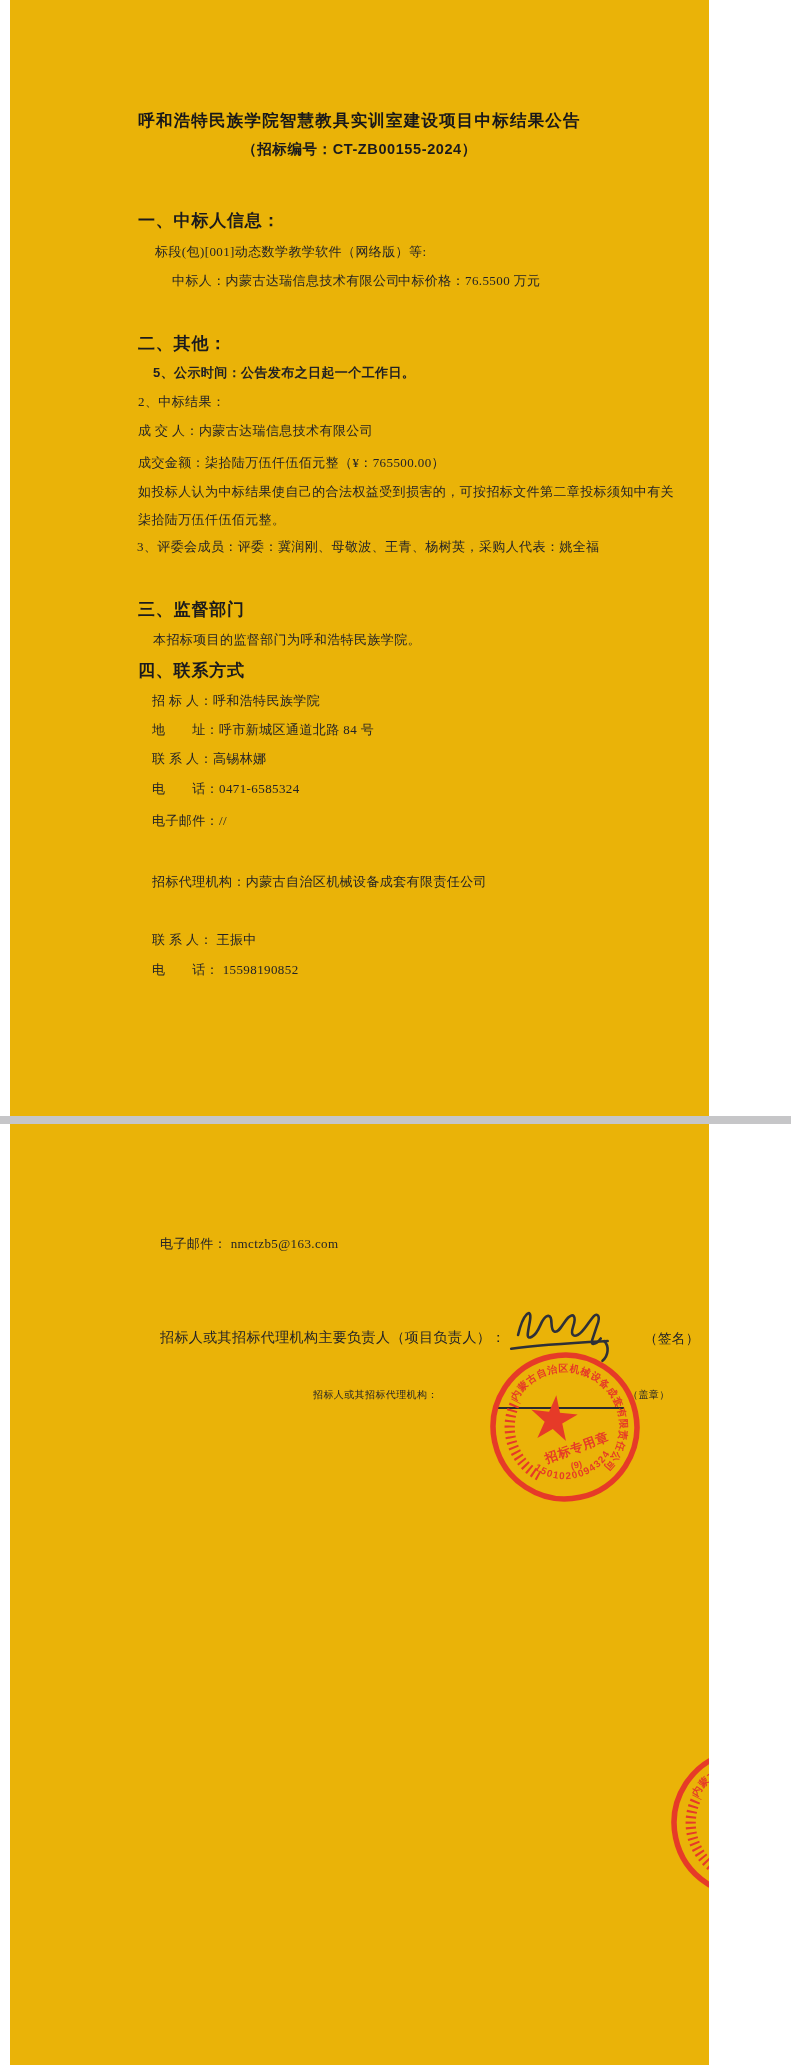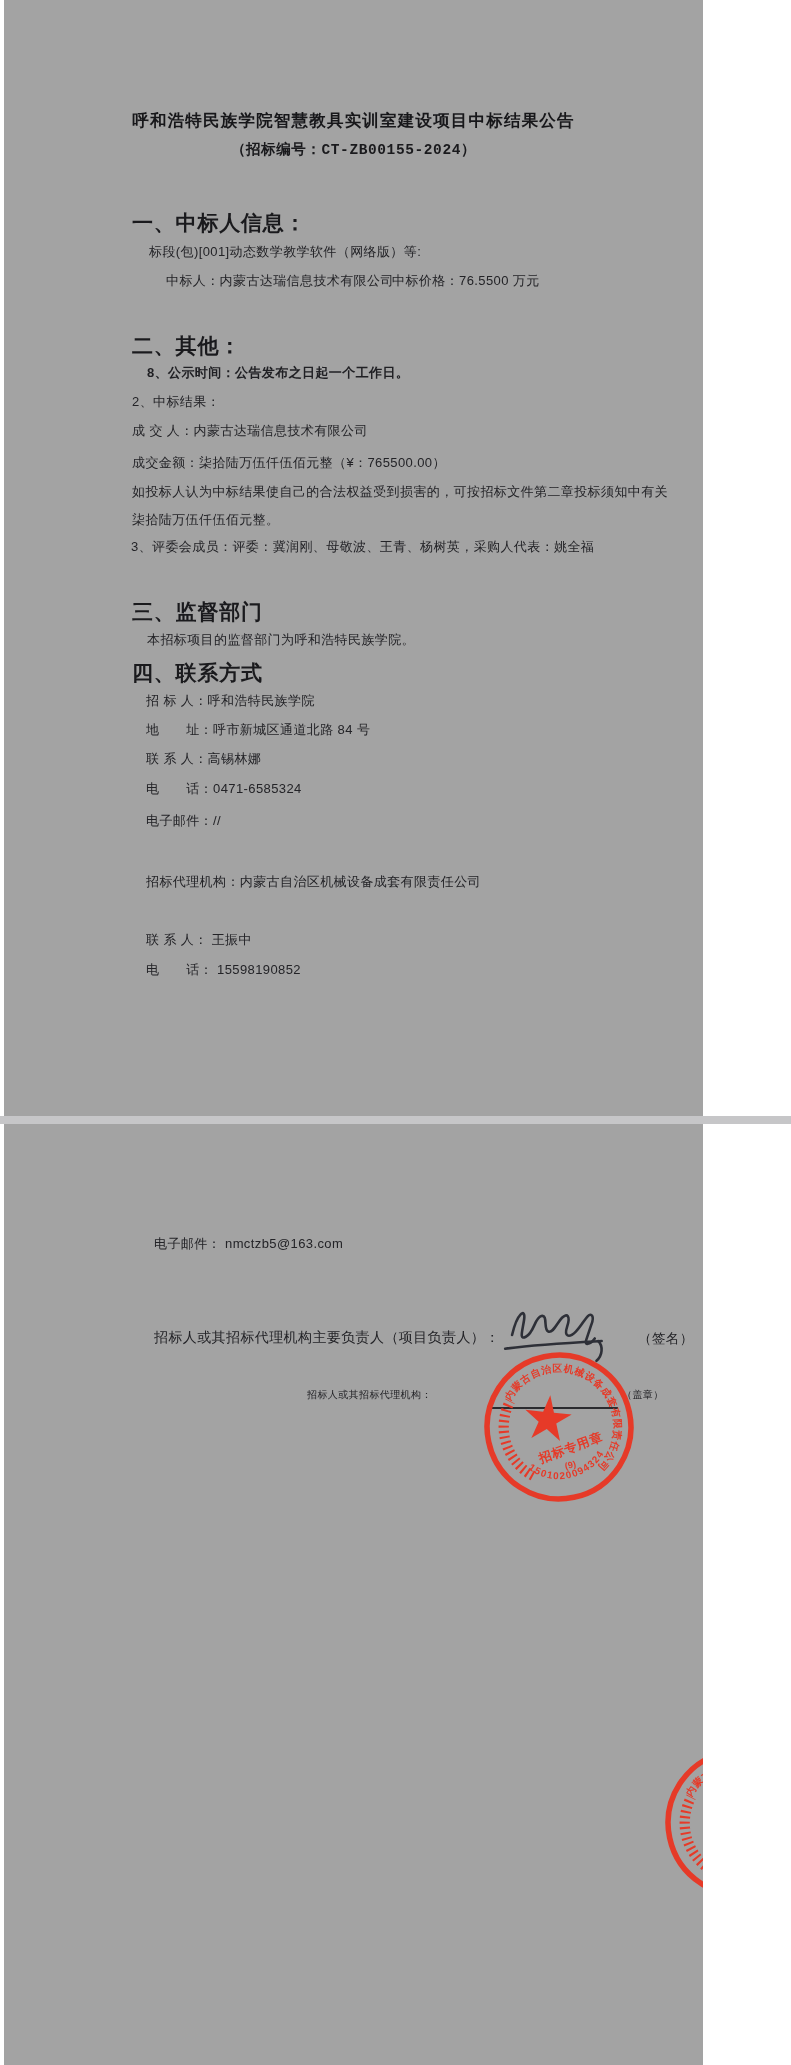--- a/index.html
+++ b/index.html
@@ -1,29 +1,29 @@
 <!DOCTYPE html>
 <html><head>
 <meta charset="utf-8">
 <style>
   html,body{margin:0;padding:0;background:#ffffff;}
   .doc{position:relative;width:791px;height:2065px;background:#fff;overflow:hidden;
        font-family:"Liberation Serif", serif;}
-  .page{position:absolute;left:4px;width:699px;background:#a3a3a3;overflow:hidden;}
+  .page{position:absolute;left:10px;width:699px;background:#eab308;overflow:hidden;}
   #page1{top:0;height:1116px;}
   #page2{top:1124px;height:941px;}
   .page-divider{position:absolute;left:0;top:1116px;width:791px;height:8px;background:#c6c6c8;}
   .ln{position:absolute;white-space:pre;color:#232327;font-size:13px;line-height:1.25;
-      letter-spacing:.4px;font-family:Liberation Sans, sans-serif;}
-  .hd{font-family:"Liberation Sans", sans-serif;font-weight:700;font-size:21px;color:#1a1a1d;
+      letter-spacing:.4px;font-family:Liberation Serif, serif;}
+  .hd{font-family:"Liberation Sans", sans-serif;font-weight:700;font-size:17px;color:#1a1a1d;
       letter-spacing:.8px;}
   .semi{font-family:"Liberation Sans", sans-serif;font-weight:600;color:#202024;}
   .title{position:absolute;left:0;right:0;text-align:center;font-family:"Liberation Sans", sans-serif;
          font-weight:700;font-size:16.5px;color:#17171a;letter-spacing:1.2px;white-space:pre;}
-  .subtitle{position:absolute;left:0;right:0;text-align:center;font-family:Liberation Mono, monospace;
+  .subtitle{position:absolute;left:0;right:0;text-align:center;font-family:Liberation Sans, sans-serif;
             font-weight:700;font-size:14.5px;color:#1a1a1d;letter-spacing:.6px;white-space:pre;}
   .stamp{position:absolute;color:#e63a28;z-index:5;}
   .sig-svg{position:absolute;z-index:4;}
   .blank-line{position:absolute;height:2px;background:#2b2b2f;z-index:3;}
   svg text{font-family:"Liberation Sans", sans-serif;}
 </style>
 </head>
 <body>
 
 <svg width="0" height="0" style="position:absolute" aria-hidden="true">
@@ -53,21 +53,21 @@
   <section class="page" id="page1">
     <div class="title" style="top:110px">呼和浩特民族学院智慧教具实训室建设项目中标结果公告</div>
     <div class="subtitle" style="top:140px">（招标编号：CT-ZB00155-2024）</div>
 
     <div class="ln hd" style="left:128px;top:210px">一、中标人信息：</div>
     <div class="ln" style="left:145px;top:244px">标段(包)[001]动态数学教学软件（网络版）等:</div>
     <div class="ln" style="left:162px;top:273px">中标人：内蒙古达瑞信息技术有限公司</div>
     <div class="ln" style="left:388px;top:273px">中标价格：76.5500 万元</div>
 
     <div class="ln hd" style="left:128px;top:333px">二、其他：</div>
-    <div class="ln semi" style="left:143px;top:365px">8、公示时间：公告发布之日起一个工作日。</div>
+    <div class="ln semi" style="left:143px;top:365px">5、公示时间：公告发布之日起一个工作日。</div>
     <div class="ln" style="left:128px;top:394px">2、中标结果：</div>
     <div class="ln" style="left:128px;top:423px">成 交 人：内蒙古达瑞信息技术有限公司</div>
     <div class="ln" style="left:128px;top:455px">成交金额：柒拾陆万伍仟伍佰元整（¥：765500.00）</div>
     <div class="ln" style="left:128px;top:484px">如投标人认为中标结果使自己的合法权益受到损害的，可按招标文件第二章投标须知中有关</div>
     <div class="ln" style="left:128px;top:512px">柒拾陆万伍仟伍佰元整。</div>
     <div class="ln" style="left:127px;top:539px">3、评委会成员：评委：冀润刚、母敬波、王青、杨树英，采购人代表：姚全福</div>
 
     <div class="ln hd" style="left:128px;top:599px">三、监督部门</div>
     <div class="ln" style="left:143px;top:632px">本招标项目的监督部门为呼和浩特民族学院。</div>
 

